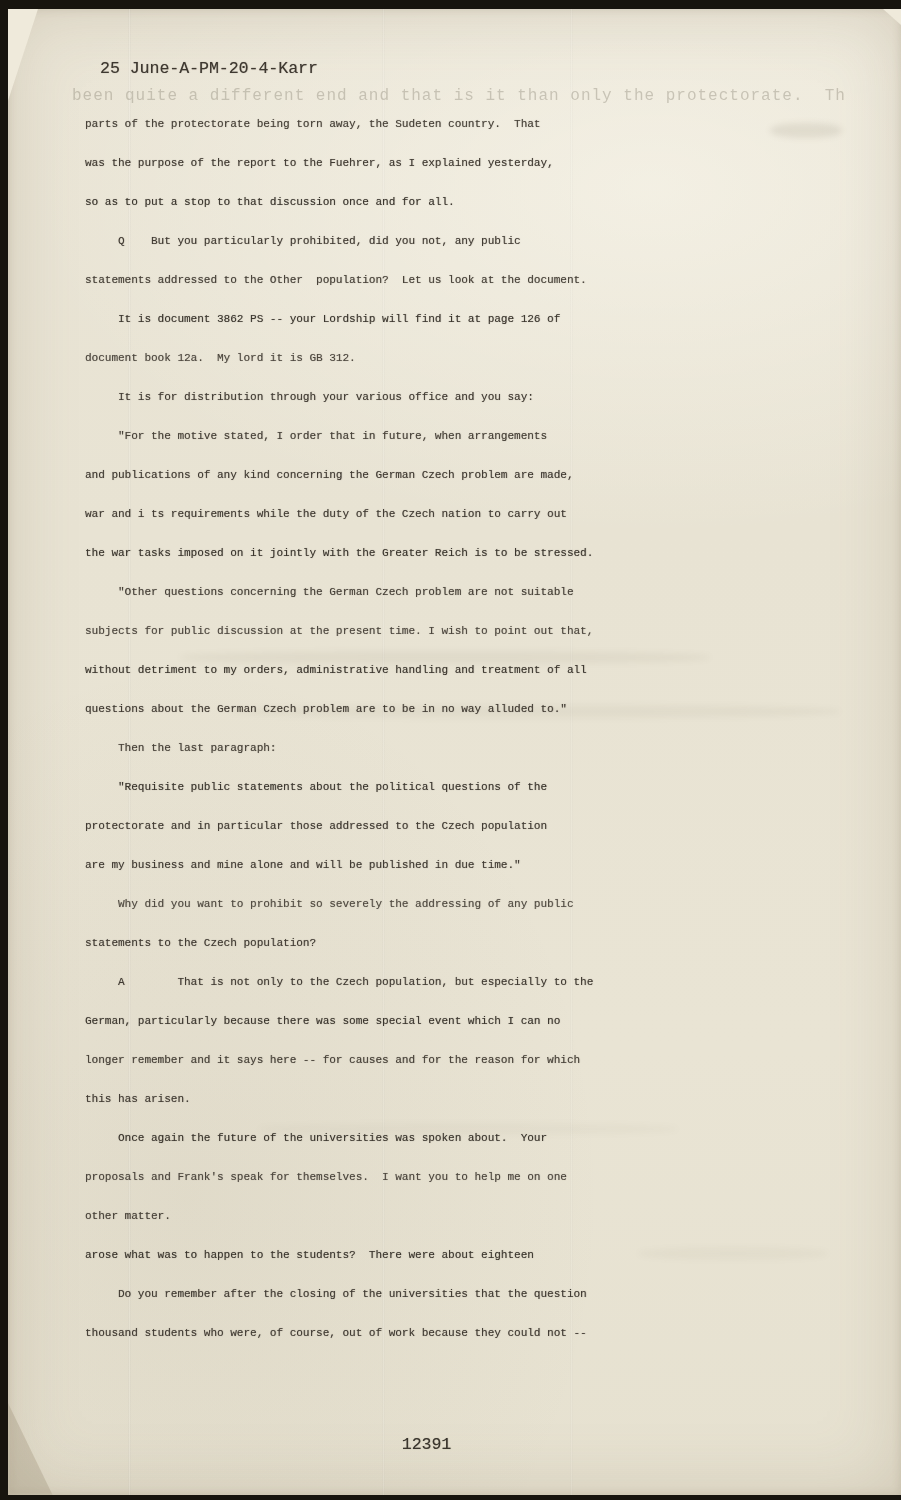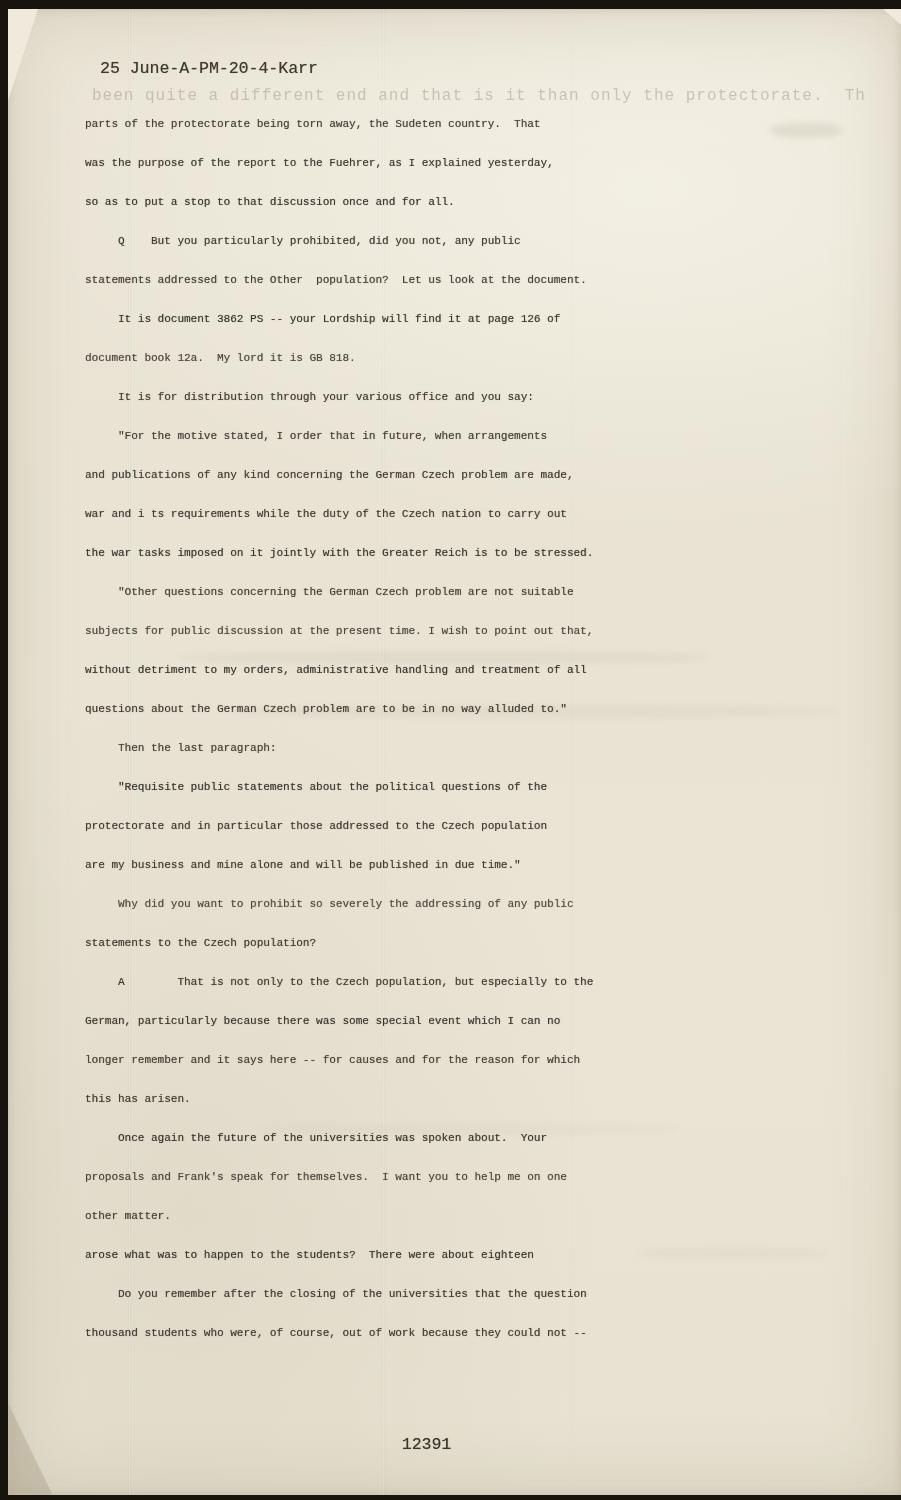--- a/index.html
+++ b/index.html
@@ -55,21 +55,21 @@
 
   .doc-header {
     position: absolute; left: 82px; top: 50px;
     font-size: 16.5px; color: #3e3830;
     white-space: pre;
     text-shadow: 0.3px 0.3px 0.8px rgba(58,52,44,0.55);
     margin-left: 10px;
   }
 
   .ghost-line {
-    position: absolute; left: 84px; top: 78px;
+    position: absolute; left: 64px; top: 78px;
     font-size: 16px; color: #6c6656;
     white-space: pre; opacity: 0.30;
     filter: blur(0.7px);
     letter-spacing: 1px;
   }
 
   .doc-body {
     position: absolute; left: 77px; top: 96px; width: 800px;
     font-size: 11px; color: #403a32;
   }
@@ -123,21 +123,21 @@
     <div class="smudge smudge-4"></div>
     <div class="smudge smudge-5"></div>
 
     <div class="doc-body">
       <div class="line">parts of the protectorate being torn away, the Sudeten country.  That</div>
       <div class="line">was the purpose of the report to the Fuehrer, as I explained yesterday,</div>
       <div class="line">so as to put a stop to that discussion once and for all.</div>
       <div class="line">     Q    But you particularly prohibited, did you not, any public</div>
       <div class="line">statements addressed to the Other  population?  Let us look at the document.</div>
       <div class="line">     It is document 3862 PS -- your Lordship will find it at page 126 of</div>
-      <div class="line">document book 12a.  My lord it is GB 818.</div>
+      <div class="line">document book 12a.  My lord it is GB 312.</div>
       <div class="line">     It is for distribution through your various office and you say:</div>
       <div class="line">     "For the motive stated, I order that in future, when arrangements</div>
       <div class="line">and publications of any kind concerning the German Czech problem are made,</div>
       <div class="line">war and i ts requirements while the duty of the Czech nation to carry out</div>
       <div class="line">the war tasks imposed on it jointly with the Greater Reich is to be stressed.</div>
       <div class="line">     "Other questions concerning the German Czech problem are not suitable</div>
       <div class="line">subjects for public discussion at the present time. I wish to point out that,</div>
       <div class="line">without detriment to my orders, administrative handling and treatment of all</div>
       <div class="line">questions about the German Czech problem are to be in no way alluded to."</div>
       <div class="line">     Then the last paragraph:</div>

